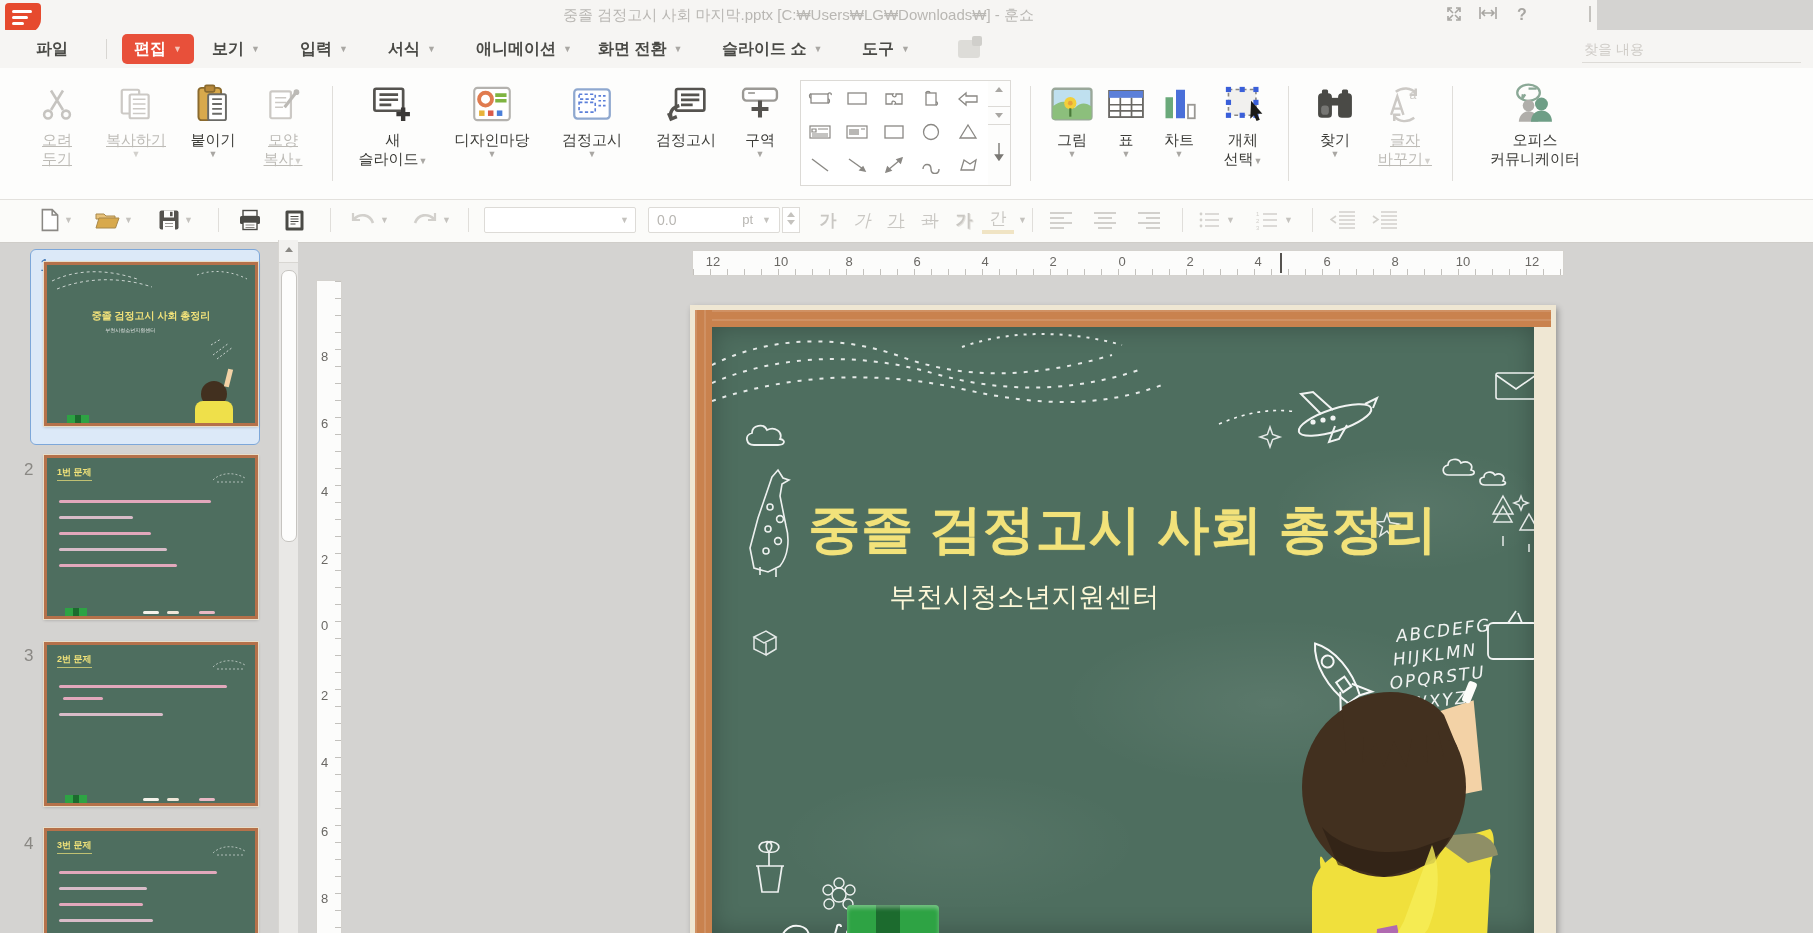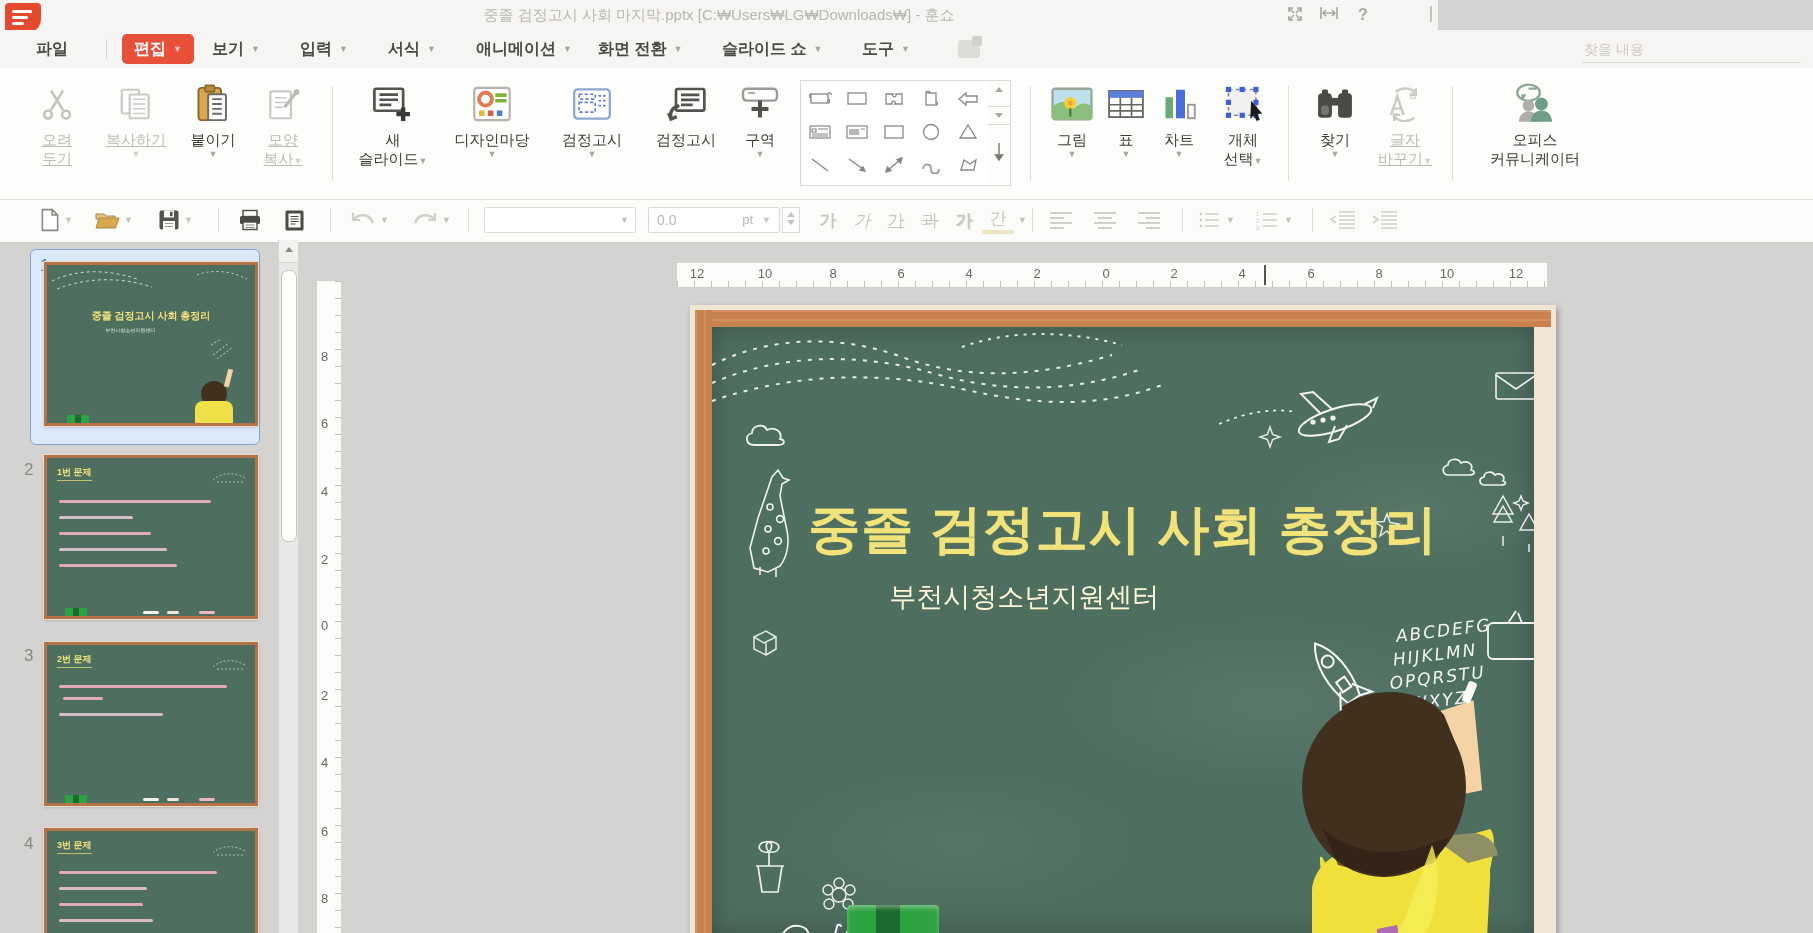--- a/index.html
+++ b/index.html
@@ -1,21 +1,21 @@
 <!DOCTYPE html>
 <html><head>
 <meta charset="utf-8">
 <style>
   html,body{margin:0;padding:0;background:#888;}
   .app{position:relative;width:1813px;height:933px;background:#d4d3d1;overflow:hidden;
        font-family:"Liberation Sans","DejaVu Sans",sans-serif;color:#3c3c38;}
   .abs{position:absolute;}
 
   
-  .titlebar{position:absolute;left:0;top:0;width:1438px;height:30px;background:#f6f5f3;}
+  .titlebar{position:absolute;left:0;top:0;width:1597px;height:30px;background:#f6f5f3;}
   .apptitle{position:absolute;left:0;top:6px;width:100%;text-align:center;font-size:15px;color:#b9b7b3;}
   .logo{position:absolute;left:5px;top:3px;width:36px;height:30px;background:#e64a2e;
         border-radius:4px 4px 14px 4px;}
   .logo i{position:absolute;left:7px;display:block;height:3px;background:#fff;border-radius:2px;}
   .winbtn{position:absolute;top:6px;width:26px;height:20px;color:#a8a6a2;text-align:center;font-size:14px;}
 
   
   .menubar{position:absolute;left:0;top:30px;width:1813px;height:38px;background:#f6f5f3;}
   .mitem{position:absolute;top:7px;height:24px;line-height:24px;font-size:16px;color:#4a4a46;font-weight:bold;}
   .mitem .dn{font-size:9px;color:#a9a7a3;margin-left:7px;vertical-align:2px;}
@@ -47,23 +47,23 @@
   .quickbar{position:absolute;left:0;top:200px;width:1813px;height:42px;background:#fbfbf9;border-bottom:1px solid #cfcdc9;}
   .qbtn{position:absolute;top:6px;height:28px;display:flex;align-items:center;}
   .qsep{position:absolute;top:8px;width:1px;height:24px;background:#e0deda;}
   .qdn{font-size:9px;color:#c4c2be;margin-left:4px;}
   .combo{position:absolute;top:7px;height:24px;border:1px solid #dddbd7;background:#fff;border-radius:2px;}
   .hchar{font-size:17px;font-weight:bold;color:#c9c7c3;width:32px;text-align:center;}
   .alicon{display:inline-block;width:22px;}
   .alicon i{display:block;height:2px;background:#d2d0cc;margin:3px 0;}
 
   
-  .hruler{position:absolute;left:676px;top:250px;width:870px;height:24px;background:#fcfcfb;border:1px solid #d4d2ce;
+  .hruler{position:absolute;left:692px;top:250px;width:870px;height:24px;background:#fcfcfb;border:1px solid #d4d2ce;
           background-image:repeating-linear-gradient(90deg,#c3c1bd 0 1px,transparent 1px 17px);
-          background-size:100% 6px;background-position:0 18px;background-repeat:no-repeat;margin-top:12px;}
+          background-size:100% 6px;background-position:0 18px;background-repeat:no-repeat;}
   .hruler span{position:absolute;top:3px;font-size:13px;color:#6a6864;transform:translateX(-50%);}
   .hcursor{position:absolute;top:2px;width:1.5px;height:20px;background:#55534f;}
   .vruler{position:absolute;left:316px;top:280px;width:24px;height:653px;background:#fcfcfb;border:1px solid #d4d2ce;
           background-image:repeating-linear-gradient(180deg,#c3c1bd 0 1px,transparent 1px 17px);
           background-size:6px 100%;background-position:18px 0;background-repeat:no-repeat;}
   .vruler span{position:absolute;left:4px;font-size:13px;color:#6a6864;transform:translateY(-50%);}
 
   
   .thumbwrap{position:absolute;left:44px;width:208px;height:158px;background:#4e6e5f;border:3px solid #b5714a;outline:1px solid #e8ddc8;box-shadow:0 1px 3px rgba(0,0,0,.25);}
   .slidenum{position:absolute;font-size:17px;color:#8a8884;}

